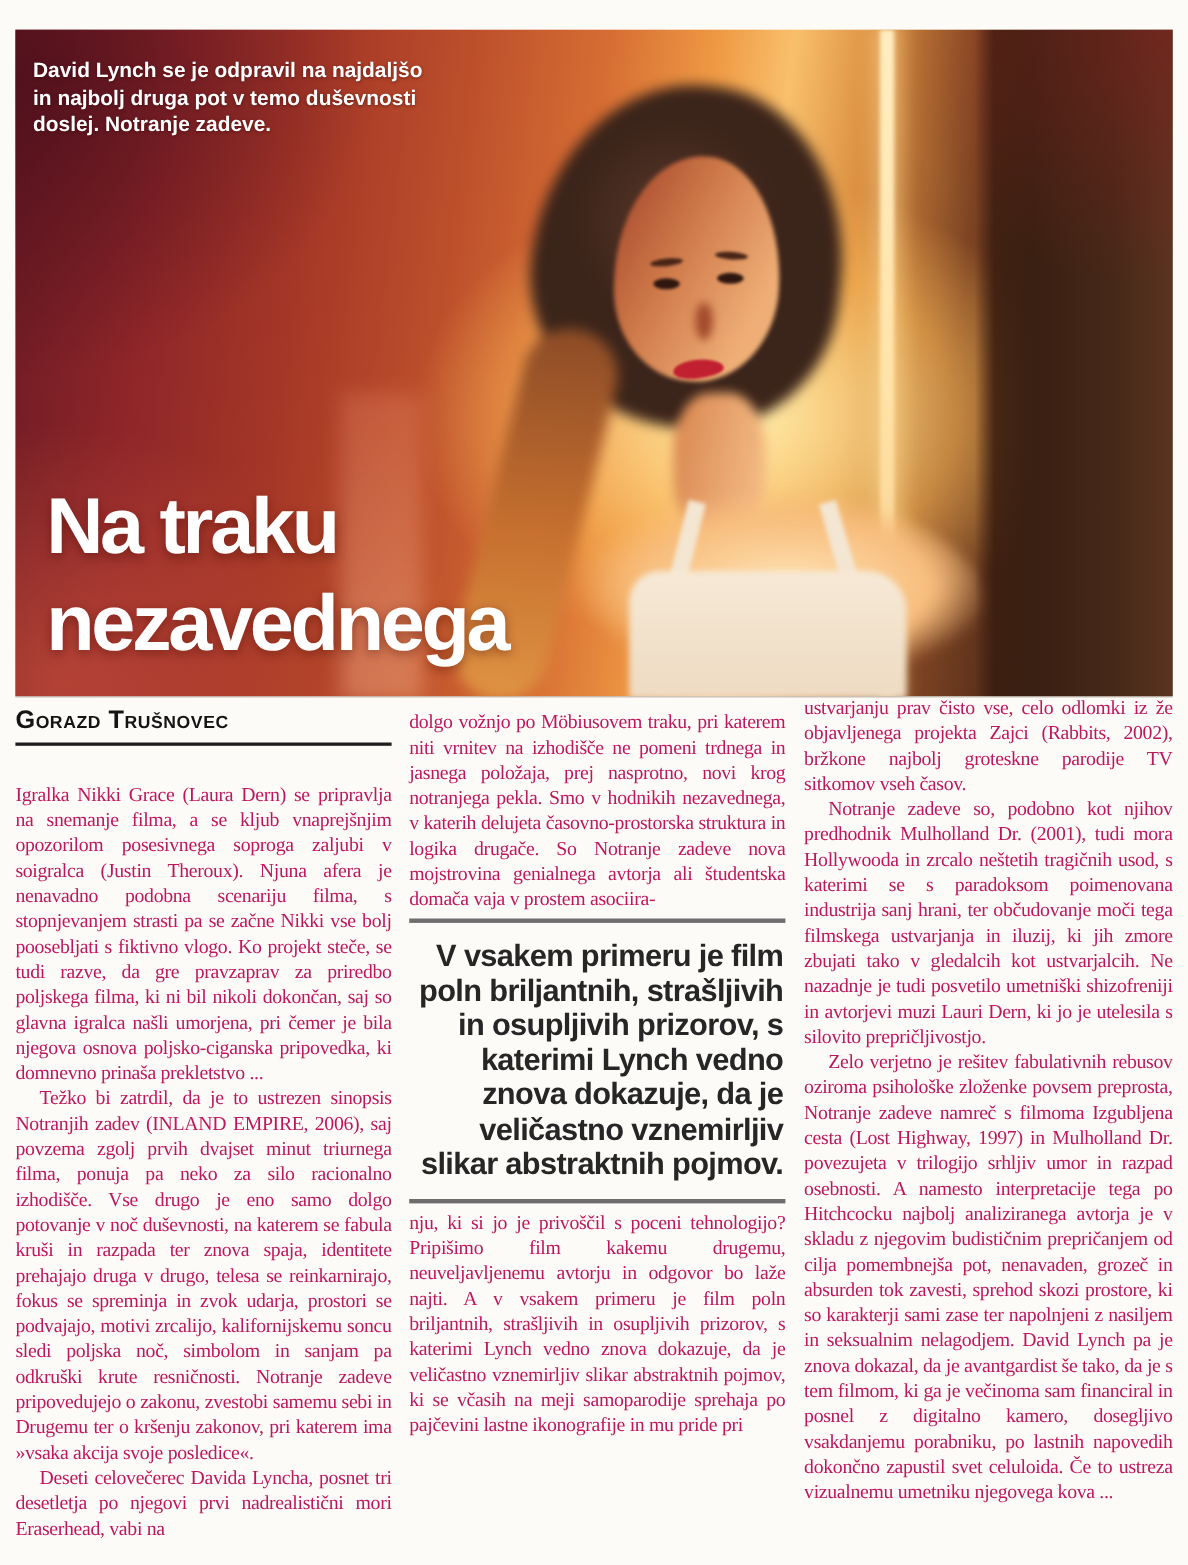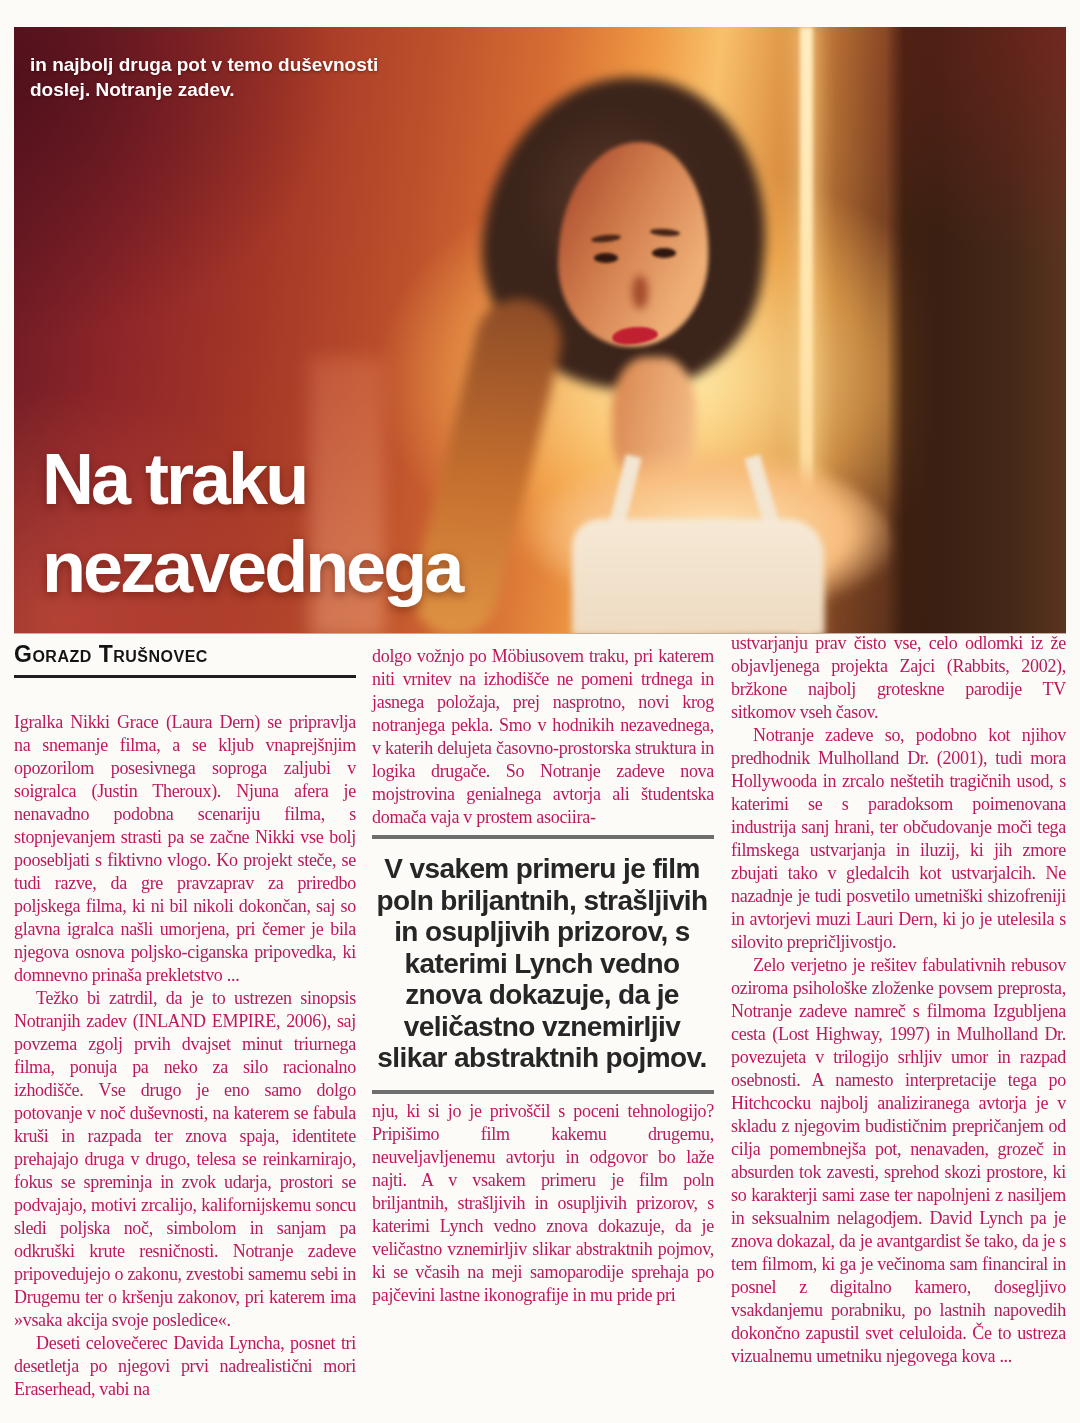--- a/index.html
+++ b/index.html
@@ -70,21 +70,21 @@
   .col p {
     margin:0; font-size:18px; line-height:23px; text-align:justify;
     letter-spacing:-0.3px; color:#be185d;
   }
   .col p.indent { text-indent:22px; }
   .quote {
     margin:6px 0; border-top:4px solid #6e6e6e; border-bottom:4px solid #6e6e6e;
     padding:14px 2px 16px 0;
     font-family:"Liberation Sans", sans-serif; font-weight:700;
     font-size:28px; line-height:31.5px; letter-spacing:-0.6px; color:#262626;
-    text-align:center;
+    text-align:right;
   }
 </style>
 </head>
 <body>
 
 <div class="page">
 
   <div class="photo">
     <div class="shape ph-sheen"></div>
     <div class="shape ph-light"></div>
@@ -99,22 +99,23 @@
     <div class="shape ph-lips"></div>
     <div class="shape ph-neck"></div>
     <div class="shape ph-chest"></div>
     <div class="shape ph-strap-l"></div>
     <div class="shape ph-strap-r"></div>
     <div class="shape ph-top"></div>
     <div class="shape ph-dark"></div>
     <div class="shape ph-maroon"></div>
 
     <div class="kicker">
+      <span>David Lynch se je odpravil na najdaljšo</span>
       <span>in najbolj druga pot v temo duševnosti</span>
-      <span>doslej. Notranje zadev.</span>
+      <span>doslej. Notranje zadeve.</span>
     </div>
 
     <h1 class="headline" style="margin:0; font-size:72px;">
       <span>Na traku</span>
       <span>nezavednega</span>
     </h1>
   </div>
 
   <div class="byline-wrap">
     <span class="byline">Gorazd Trušnovec</span>

